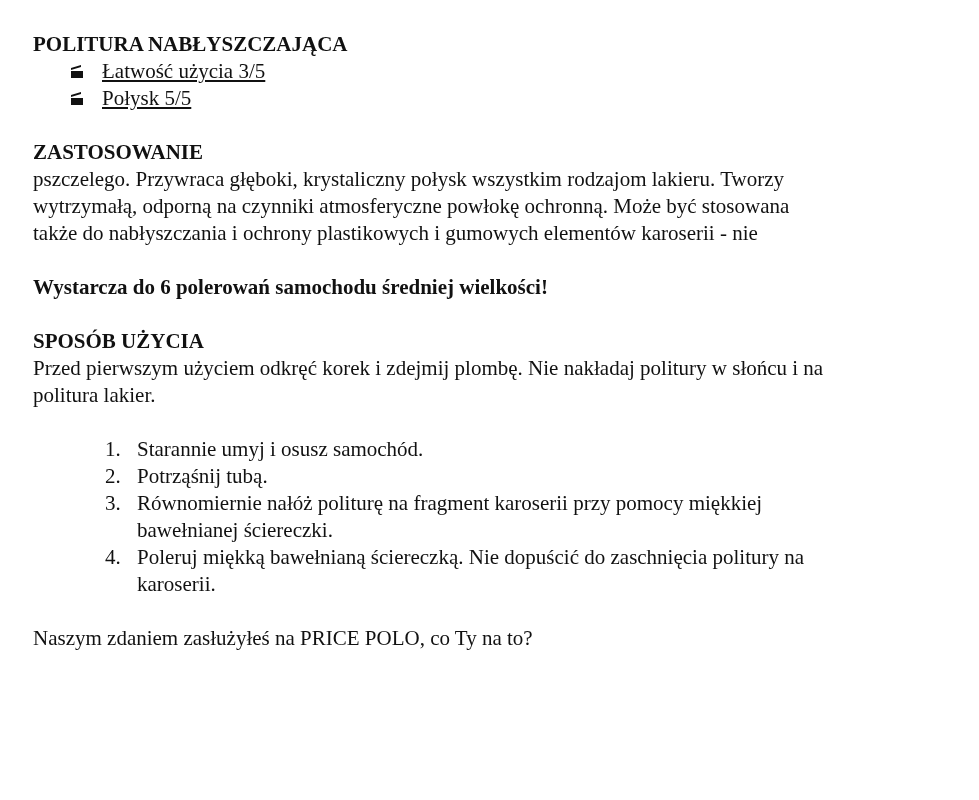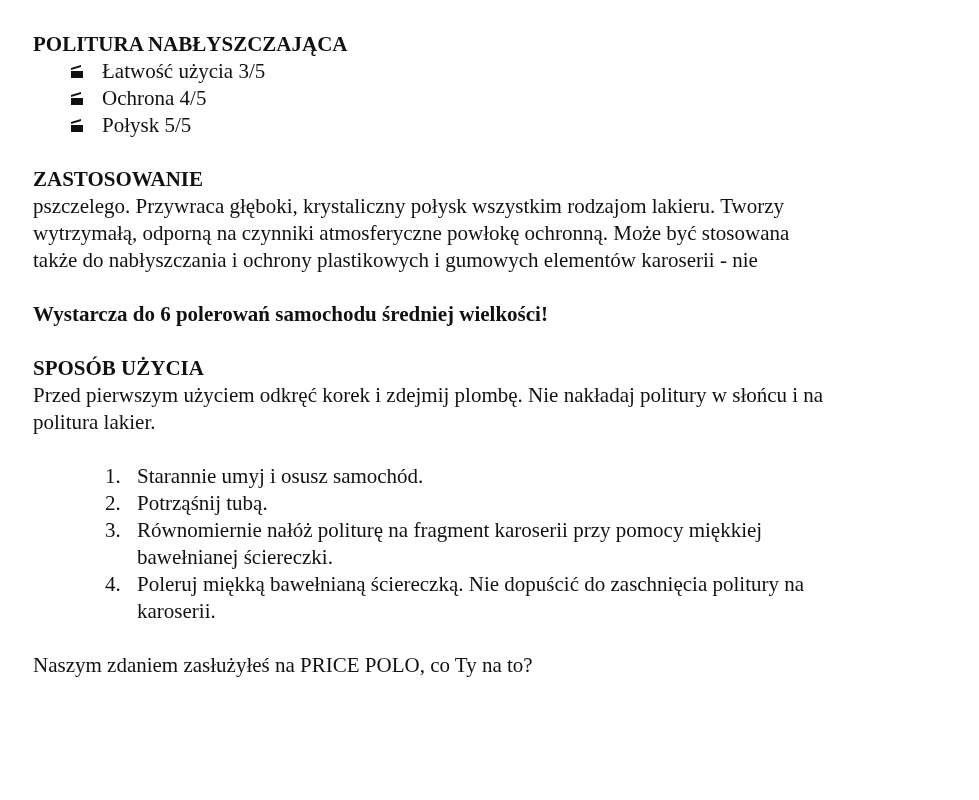--- a/index.html
+++ b/index.html
@@ -26,20 +26,21 @@
       margin: 0;
       font-size: 21px;
       line-height: 27px;
     }
     .title {
     }
     ul.ratings {
       list-style: none;
       margin: 0 0 27px 0;
       padding: 0 0 0 37px;
+      text-decoration: underline;
     }
     ul.ratings li {
       display: flex;
       align-items: center;
       height: 27px;
     }
     .bullet {
       display: inline-block;
       width: 14px;
       height: 14px;
@@ -78,27 +79,20 @@
 
   <p class="heading title">POLITURA NABŁYSZCZAJĄCA</p>
 
   <ul class="ratings">
     <li>
       <svg class="bullet" viewBox="0 0 14 14">
         <rect x="1" y="6" width="12" height="7" fill="#111"></rect>
         <polygon points="1,5 1,3 11,0 11,2" fill="#111"></polygon>
       </svg>
       <span>Łatwość użycia 3/5</span>
-    </li>
-    <li>
-      <svg class="bullet" viewBox="0 0 14 14">
-        <rect x="1" y="6" width="12" height="7" fill="#111"></rect>
-        <polygon points="1,5 1,3 11,0 11,2" fill="#111"></polygon>
-      </svg>
-      <span>Ochrona 4/5</span>
     </li>
     <li>
       <svg class="bullet" viewBox="0 0 14 14">
         <rect x="1" y="6" width="12" height="7" fill="#111"></rect>
         <polygon points="1,5 1,3 11,0 11,2" fill="#111"></polygon>
       </svg>
       <span>Połysk 5/5</span>
     </li>
   </ul>
 

